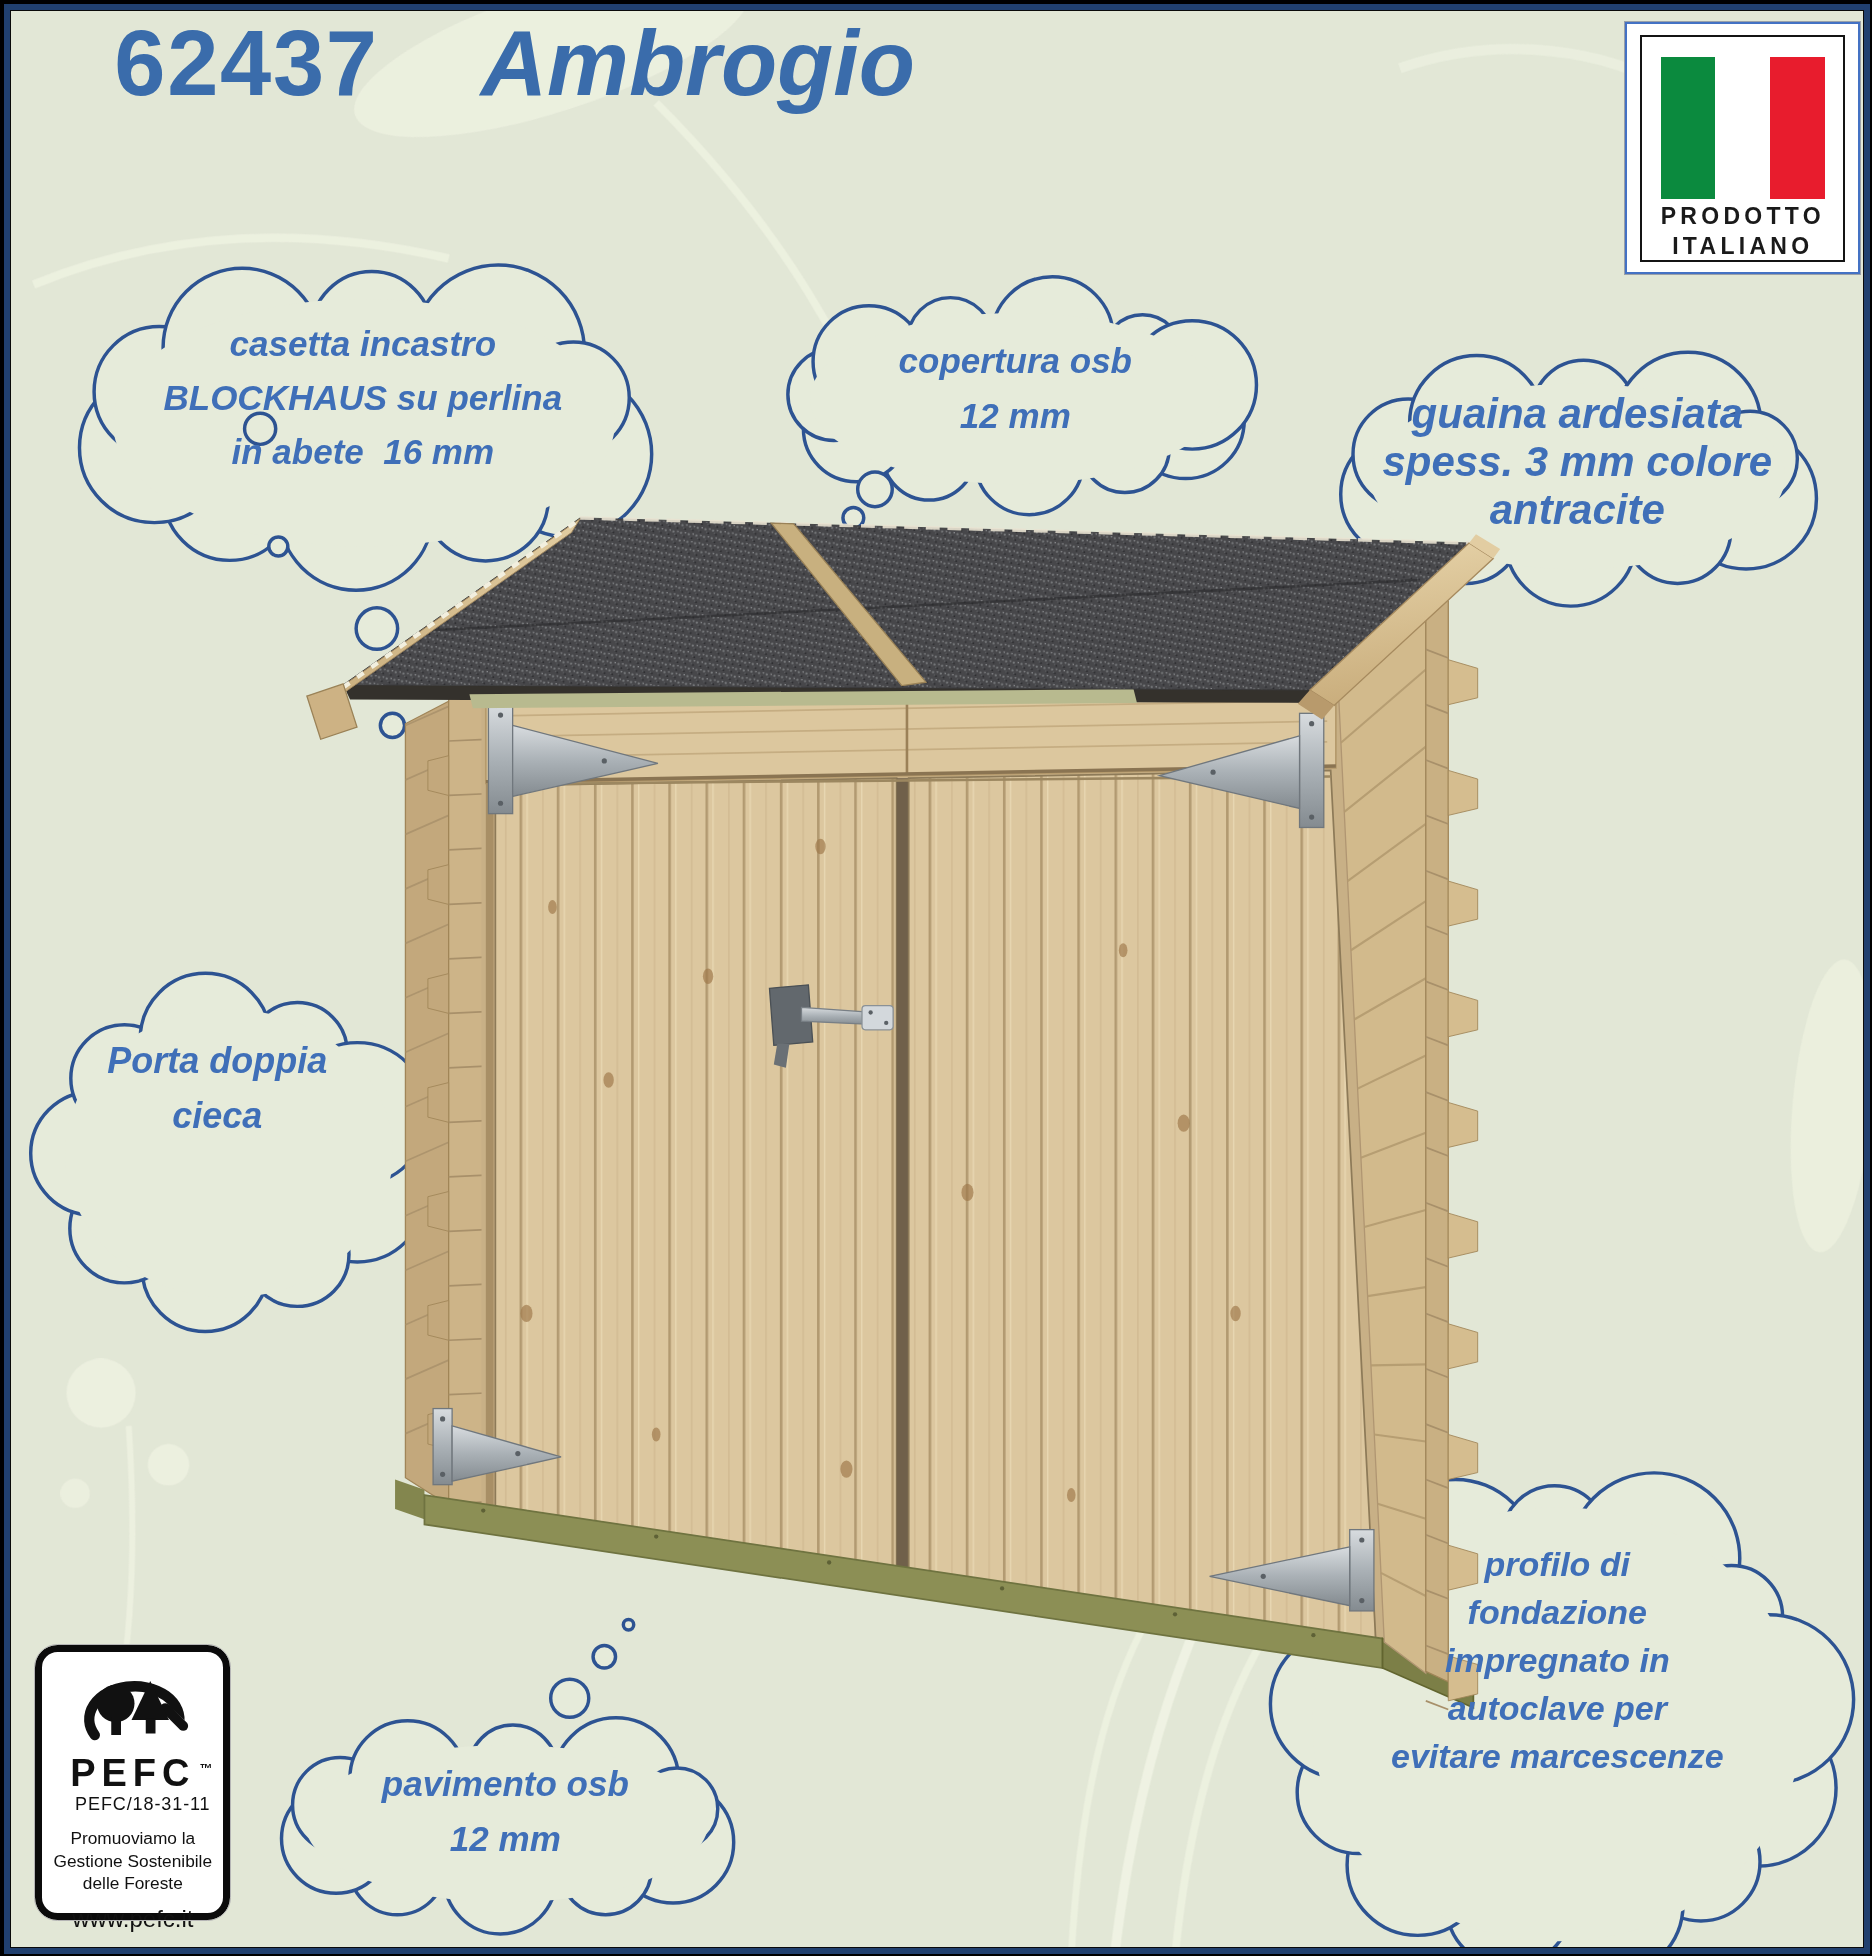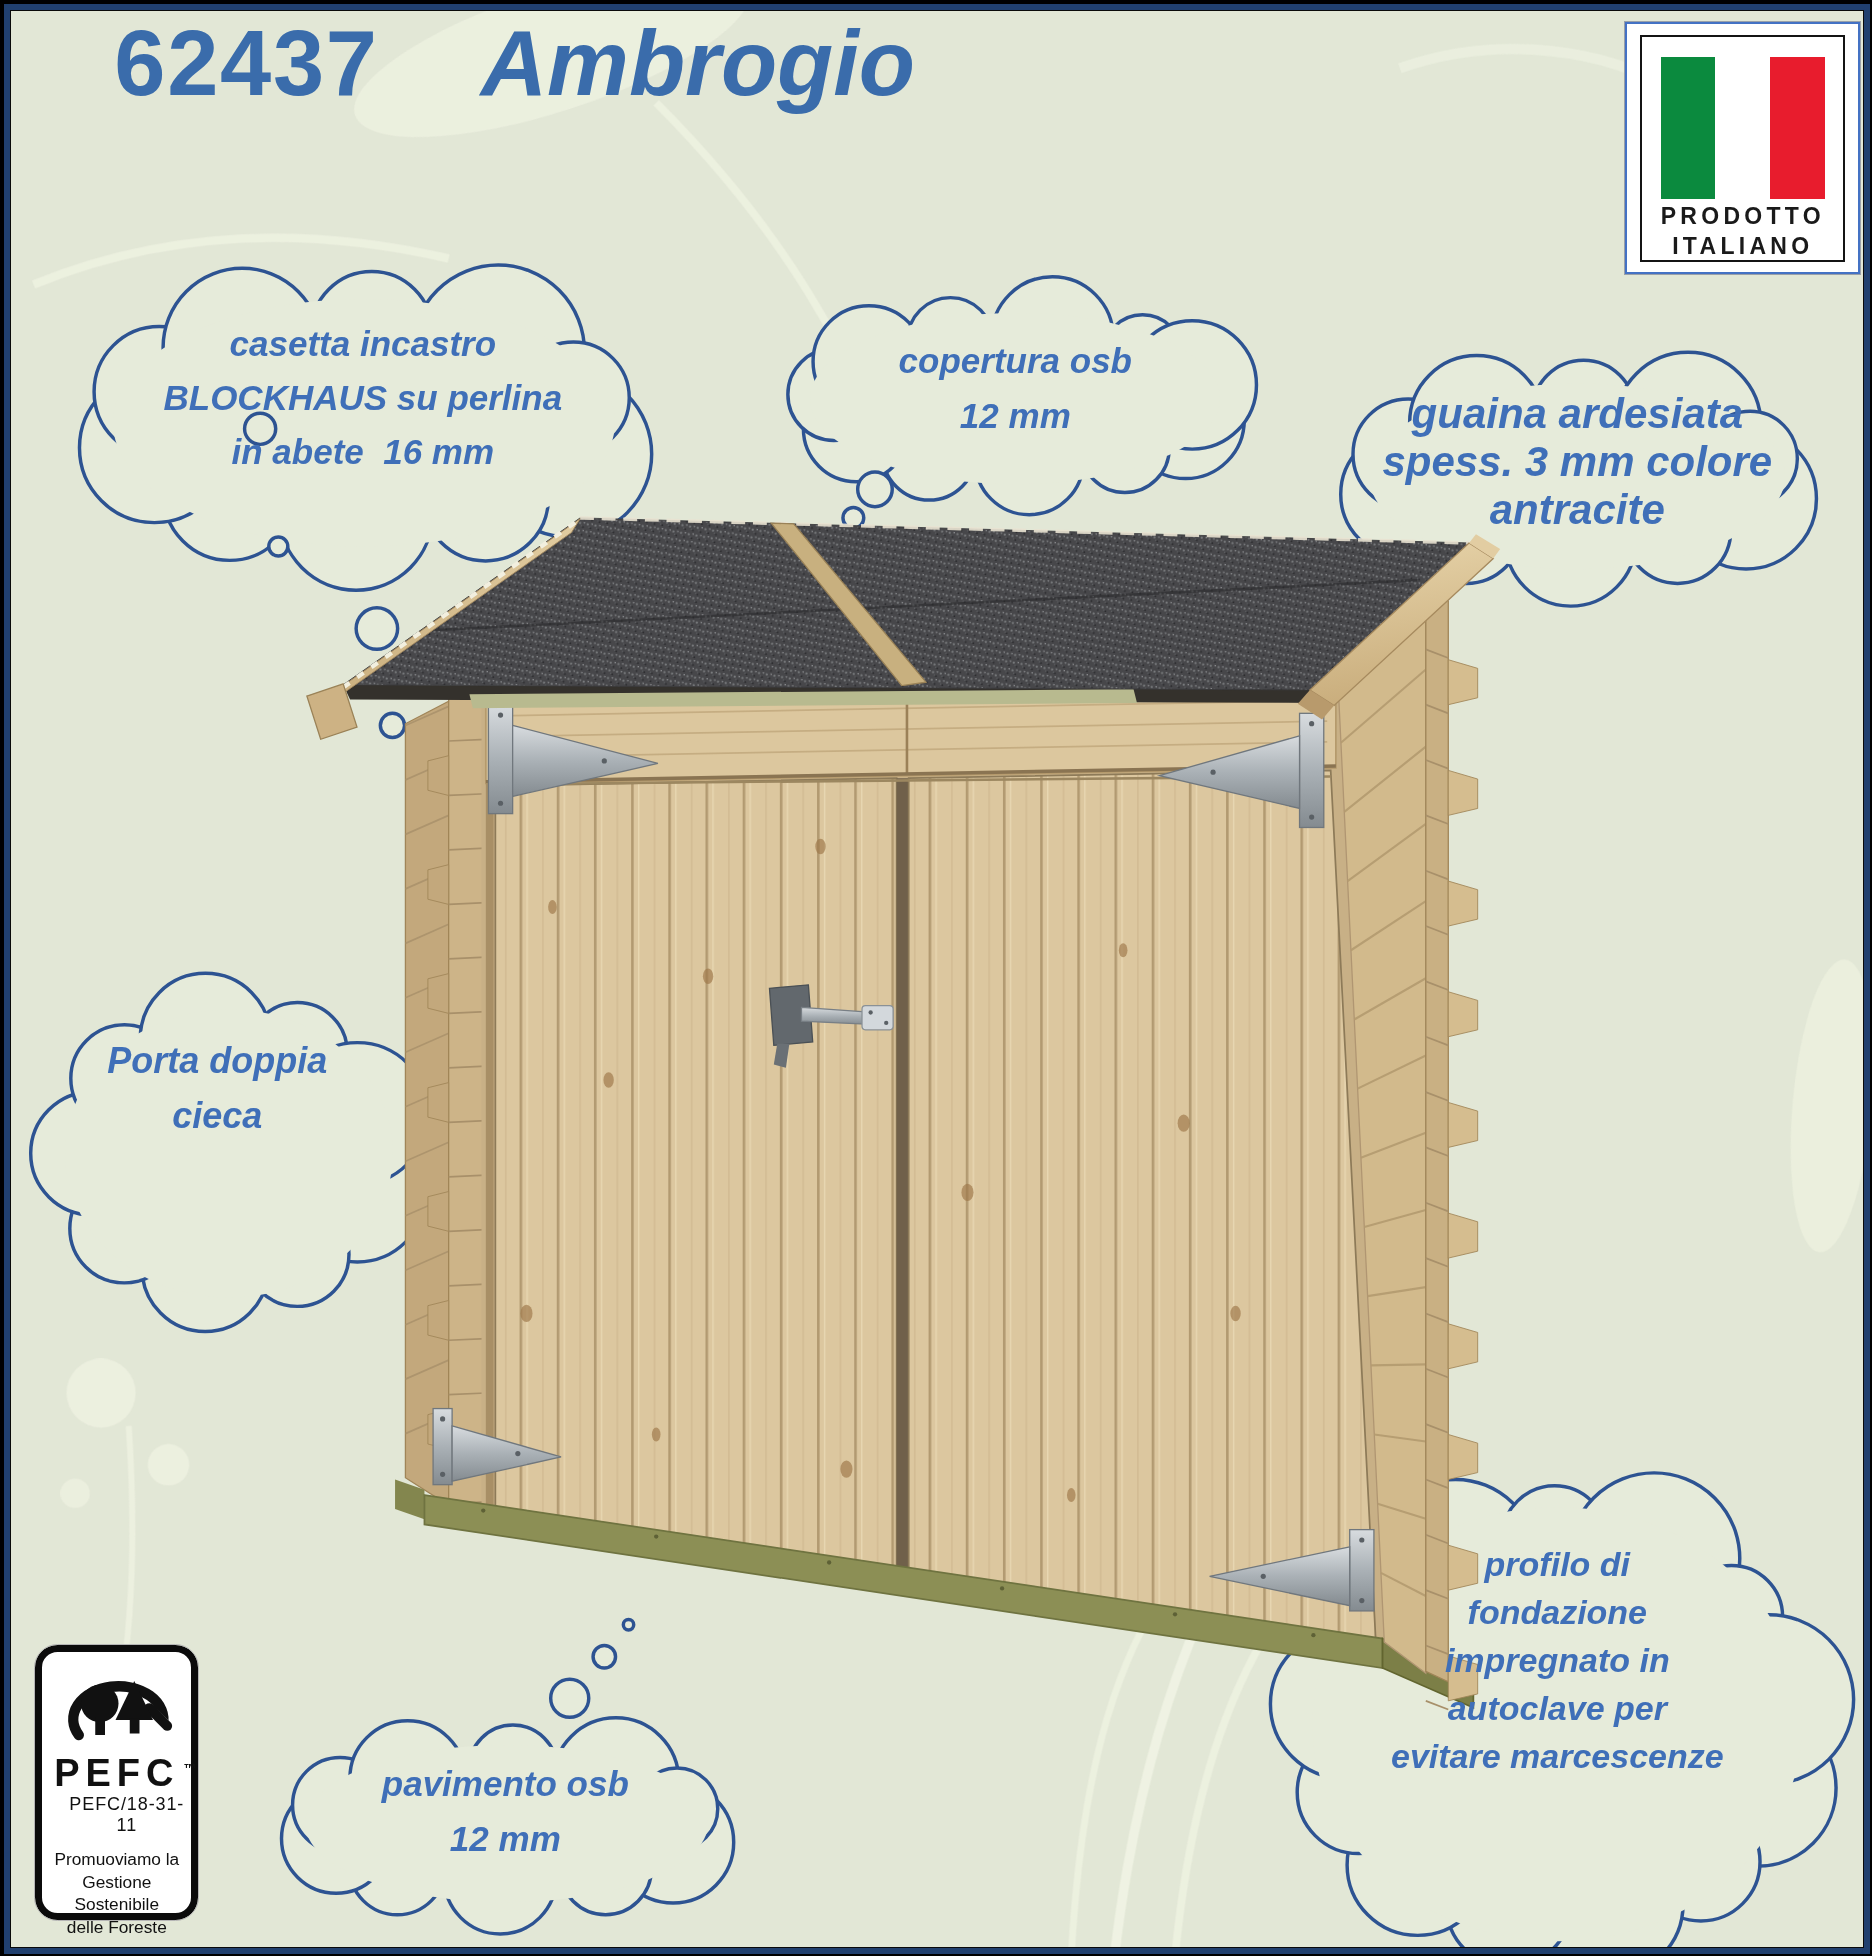--- a/index.html
+++ b/index.html
@@ -31,21 +31,21 @@
   .callout{position:absolute;text-align:center;font-weight:bold;font-style:italic;color:#3f6fb8;}
   .callout div{white-space:pre;}
   .co-blockhaus{left:104px;top:318px;width:519px;font-size:35px;line-height:54px;}
   .co-copertura{left:800px;top:334px;width:432px;font-size:35px;line-height:55px;}
   .co-guaina{left:1336px;top:391px;width:484px;font-size:42px;line-height:48px;}
   .co-porta{left:19px;top:1034px;width:398px;font-size:36px;line-height:55px;}
   .co-profilo{left:1316px;top:1541px;width:484px;font-size:34px;line-height:48px;}
   .co-pavimento{left:290px;top:1757px;width:432px;font-size:35px;line-height:55px;}
 
   
-  .pefc{position:absolute;left:36px;top:1646px;width:163px;height:275px;background:#fff;border:7px solid #0b0b0b;
+  .pefc{position:absolute;left:36px;top:1646px;width:195px;height:275px;background:#fff;border:7px solid #0b0b0b;
         border-radius:22.5px;outline:0.9px solid #b5b5b5;box-sizing:border-box;text-align:center;color:#111;}
   .pefc-icon{margin-top:10.4px;}
   .pefc-brand{font-size:38px;font-weight:bold;letter-spacing:6px;line-height:35px;position:relative;display:inline-block;}
   .pefc-brand sup{font-size:13px;position:absolute;top:-5.2px;right:-17.3px;letter-spacing:0;}
   .pefc-code{font-size:18px;margin-top:3.5px;letter-spacing:0.9px;padding-left:20px;}
   .pefc-tag{font-size:17.3px;line-height:22.5px;margin-top:12px;}
   .pefc-url{font-size:24px;margin-top:10.4px;}
 </style>
 </head>
 <body>

